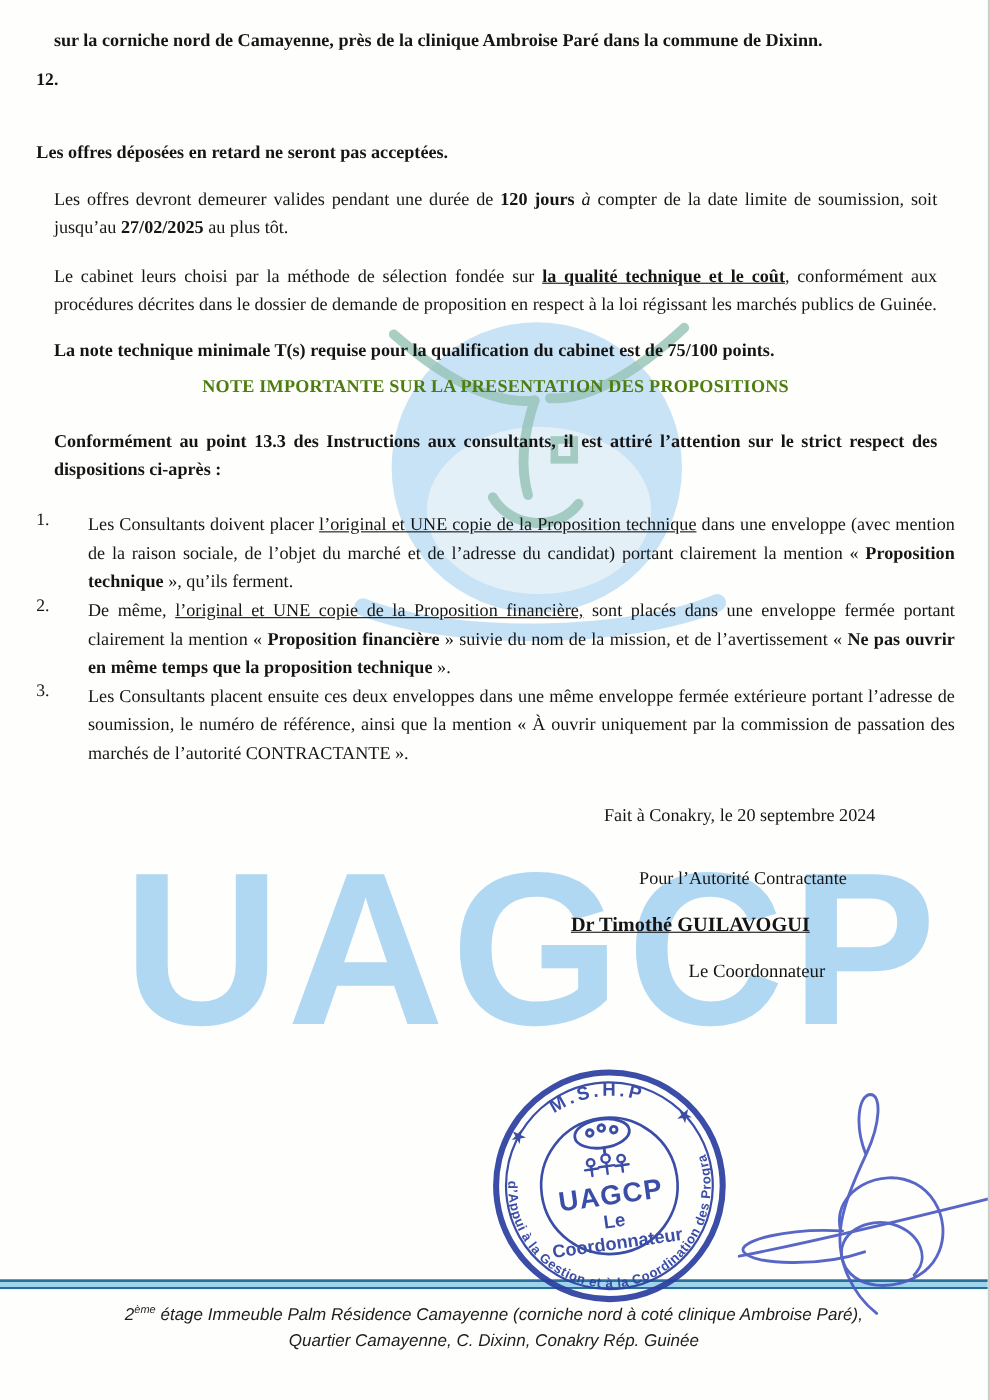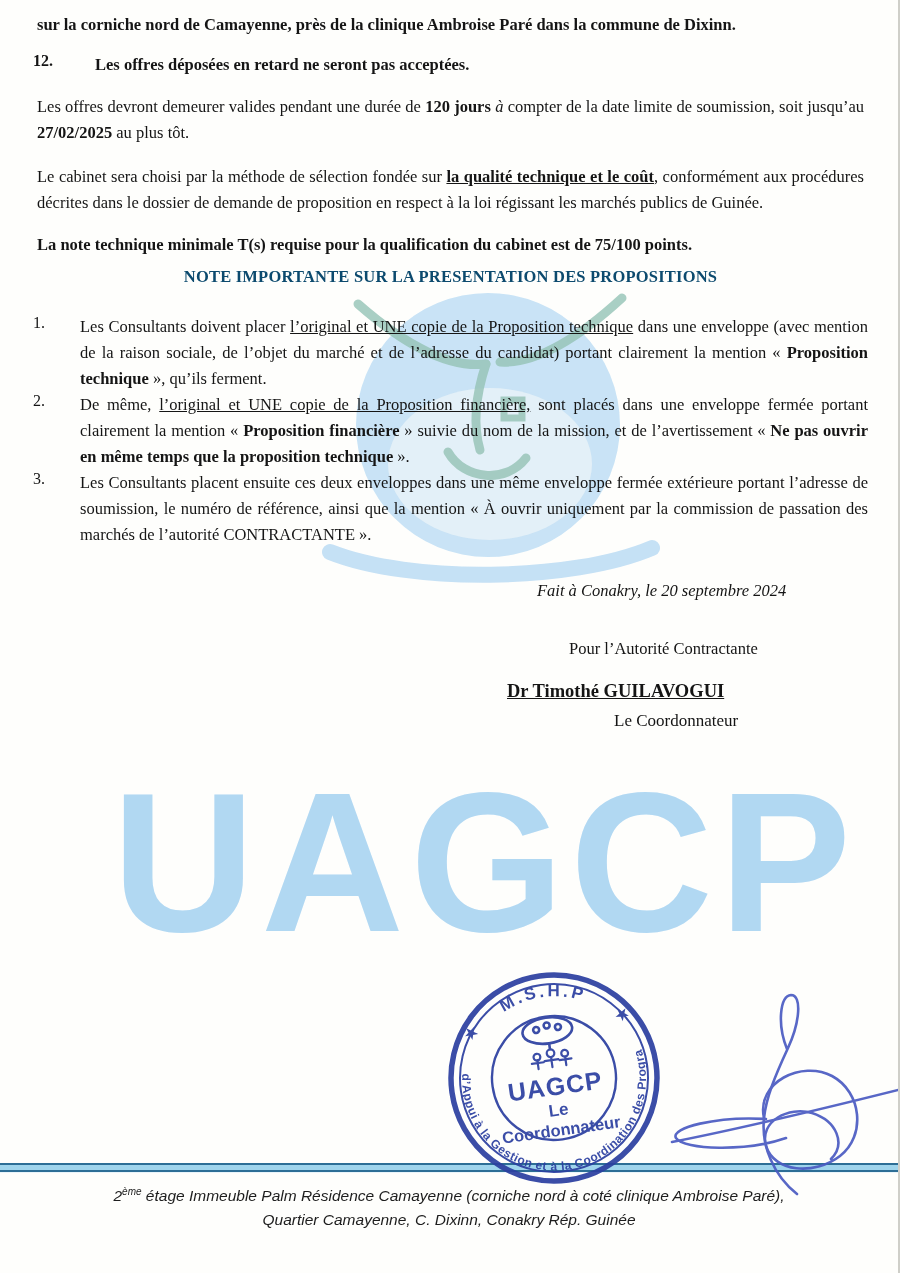--- a/index.html
+++ b/index.html
@@ -11,42 +11,42 @@
   }
   
   .wm-logo{position:absolute;left:300px;top:252px;z-index:0;opacity:.85;}
   .wm-text{
     position:absolute;left:112px;top:764px;z-index:0;line-height:1;
     font-family:"Liberation Sans",sans-serif;font-weight:800;
     font-size:198px;letter-spacing:6px;color:#a9d4f2;opacity:.9;
   }
   
   .flow{position:absolute;left:33px;right:30px;top:8px;z-index:2;}
-  .flow p{margin:4px;font-size:16.5px;line-height:26px;text-align:justify;}
+  .flow p{margin:16px;font-size:16.5px;line-height:26px;text-align:justify;}
   .b{font-weight:bold;}
   .u{text-decoration:underline;}
   .i{font-style:italic;}
   .mb14{margin-bottom:14px !important;}
-  .mb16{margin-bottom:16px !important;}
+  .mb16{margin-bottom:16px !important;flex-direction:column;}
   .mb18{margin-bottom:18px !important;}
   .mb20{margin-bottom:20px !important;}
   .mb22{margin-bottom:22px !important;}
   .mb24{margin-bottom:24px !important;}
   .mb6{margin-bottom:6px !important;}
   .row{display:flex;}
   .row .num{flex:0 0 62px;}
   .row .txt{flex:1;text-align:justify;font-size:16.5px;line-height:26px;}
   .li .num{flex:0 0 47px;}
   .red-head{
-    color:#0c4a6e;font-weight:bold;text-align:center;
+    color:#4d7c0f;font-weight:bold;text-align:center;
     font-size:17.5px;letter-spacing:.2px;
     margin:0 0 24px 0 !important;text-align-last:center;
   }
   
-  .fait{margin-top:30px !important;padding-left:500px;text-align:right;font-style:italic;}
+  .fait{margin-top:30px !important;padding-left:500px;text-align:right;}
   .pour{margin-top:32px !important;padding-left:532px;text-align:center;}
   .sig-name{margin-top:16px !important;padding-left:470px;text-align:left !important;
     font-weight:bold;font-size:18.5px !important;text-decoration:underline;}
   .sig-role{margin-top:4px !important;padding-left:577px;text-align:left !important;
     font-size:17px !important;}
   
   .stamp{position:absolute;left:434px;top:958px;width:240px;height:240px;
     z-index:3;transform:rotate(-8deg);opacity:.92;}
   .stamp text{fill:#2b3fa0;font-family:"Liberation Sans",sans-serif;font-weight:bold;}
   .stamp .ring-big{font-size:12px;letter-spacing:.5px;}
@@ -93,27 +93,28 @@
     <p class="b mb14">sur la corniche nord de Camayenne, près de la clinique Ambroise Paré dans la commune de Dixinn.</p>
 
     <div class="row mb16">
       <span class="num b">12.</span>
       <span class="txt b">Les offres déposées en retard ne seront pas acceptées.</span>
     </div>
 
 
     <p class="mb18"><span>Les offres devront demeurer valides pendant une durée de </span><span class="b">120 jours</span><span class="i"> à </span><span>compter de la date limite de soumission, soit jusqu’au </span><span class="b">27/02/2025</span><span> au plus tôt.</span></p>
 
-    <p class="mb16"><span>Le cabinet sera choisi par la méthode de sélection fondée sur </span><span class="b u">la qualité technique et le coût</span><span>, conformément aux procédures décrites dans le dossier de demande de proposition en respect à la loi régissant les marchés publics de Guinée.</span></p>
+    <p class="mb16"><span>Le cabinet leurs choisi par la méthode de sélection fondée sur </span><span class="b u">la qualité technique et le coût</span><span>, conformément aux procédures décrites dans le dossier de demande de proposition en respect à la loi régissant les marchés publics de Guinée.</span></p>
 
     <p class="b mb6">La note technique minimale T(s) requise pour la qualification du cabinet est de 75/100 points.</p>
 
 
     <p class="red-head">NOTE IMPORTANTE SUR LA PRESENTATION DES PROPOSITIONS</p>
 
+    <p class="b mb24">Conformément au point 13.3 des Instructions aux consultants, il est attiré l’attention sur le strict respect des dispositions ci-après :</p>
 
     <div class="row li">
       <span class="num">1.</span>
       <span class="txt"><span>Les Consultants doivent placer </span><span class="u">l’original et UNE copie de la Proposition technique</span><span> dans une enveloppe (avec mention de la raison sociale, de l’objet du marché et de l’adresse du candidat) portant clairement la mention « </span><span class="b">Proposition technique</span><span> », qu’ils ferment.</span></span>
     </div>
 
     <div class="row li">
       <span class="num">2.</span>
       <span class="txt"><span>De même, </span><span class="u">l’original et UNE copie de la Proposition financière,</span><span> sont placés dans une enveloppe fermée portant clairement la mention « </span><span class="b">Proposition financière</span><span> » suivie du nom de la mission, et de l’avertissement « </span><span class="b">Ne pas ouvrir en même temps que la proposition technique</span><span> ».</span></span>
     </div>

